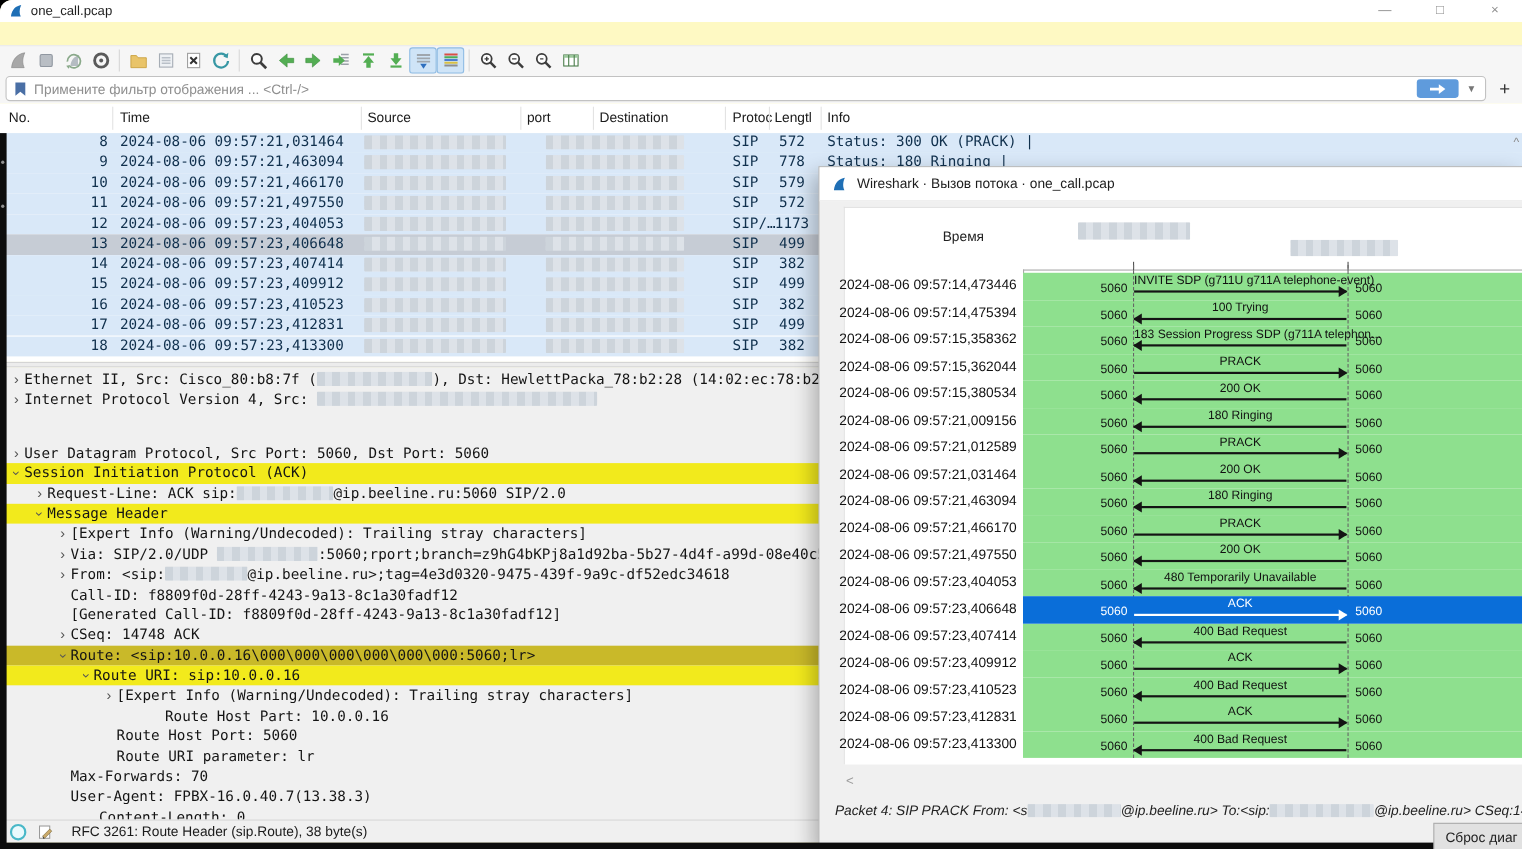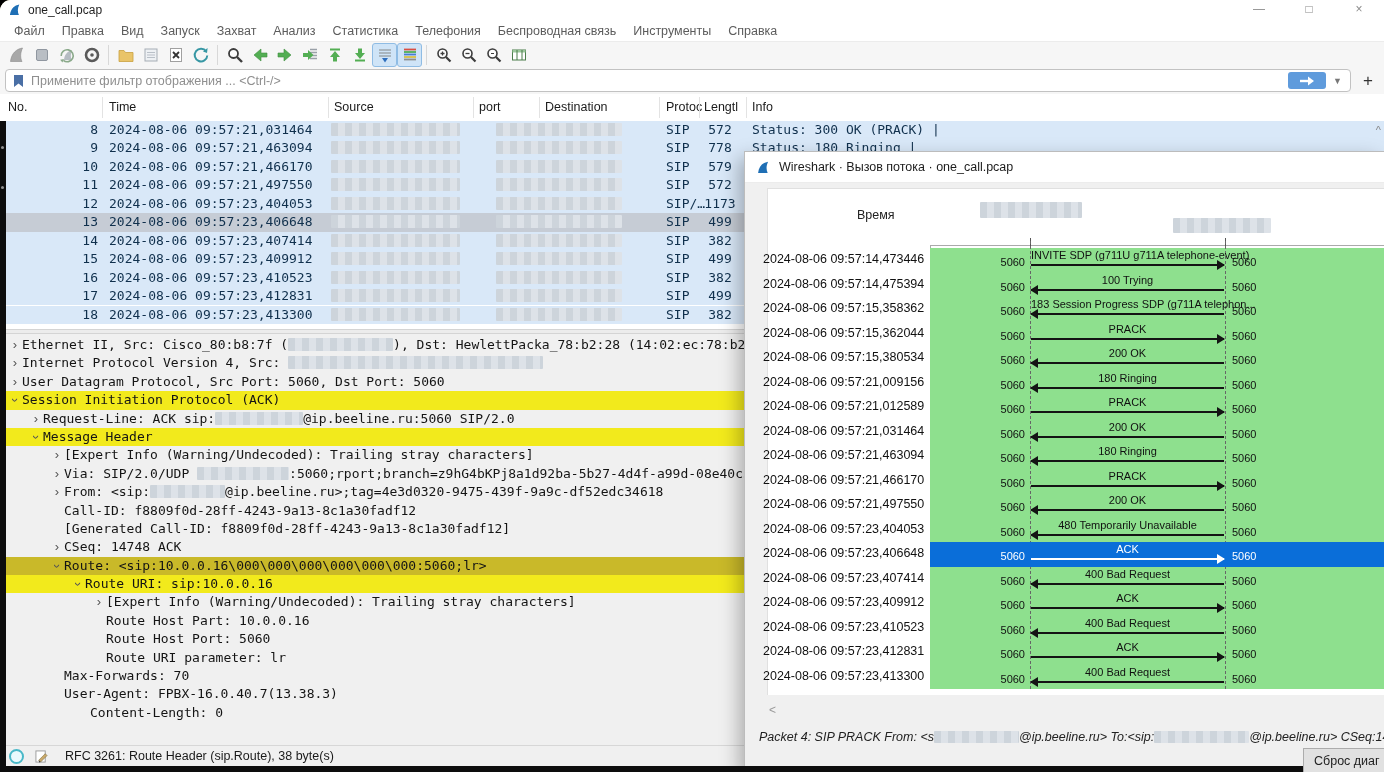--- a/index.html
+++ b/index.html
@@ -115,33 +115,20 @@
         </svg>
     </span>
     <span class="title-text">one_call.pcap</span>
     <div class="win-controls">
       <span class="wc">—</span>
       <span class="wc">□</span>
       <span class="wc">×</span>
     </div>
   </div>
 
-  <div class="menubar" id="menubar">
-      <span class="menu-item">Файл</span>
-      <span class="menu-item">Правка</span>
-      <span class="menu-item">Вид</span>
-      <span class="menu-item">Запуск</span>
-      <span class="menu-item">Захват</span>
-      <span class="menu-item">Анализ</span>
-      <span class="menu-item">Статистика</span>
-      <span class="menu-item">Телефония</span>
-      <span class="menu-item">Беспроводная связь</span>
-      <span class="menu-item">Инструменты</span>
-      <span class="menu-item">Справка</span>
-    </div>
 
   <div class="toolbar">
     <span class="tbtn">
         <svg width="18" height="18" viewBox="0 0 18 18">
           <path d="M2.5 15.5 C3.5 7 8.5 3 14.5 2 C12 7.5 12.3 12 14 15.5 Z" fill="#a8a8a8" stroke="#8a8a8a" stroke-width="0.6"></path>
         </svg>
       </span>
     <span class="tbtn">
         <svg width="18" height="18" viewBox="0 0 18 18">
           <rect x="3.5" y="3.5" width="11" height="11" rx="1.5" fill="#b9bec4" stroke="#9097a0"></rect>
@@ -403,34 +390,34 @@
         <span class="c-info"></span>
       </div>
     </div>
   <span class="pl-up">^</span>
 
   <div class="splitter"></div>
 
   <div class="details" id="details">
       <div class="dline" style="padding-left: 8px;"><span class="chev">›</span><span>Ethernet II, Src: Cisco_80:b8:7f (</span><span class="blur" style="width: 105px;"></span><span>), Dst: HewlettPacka_78:b2:28 (14:02:ec:78:b2:28)</span></div>
       <div class="dline" style="padding-left: 8px;"><span class="chev">›</span><span>Internet Protocol Version 4, Src: </span><span class="blur" style="width: 255px;"></span></div>
-      <div class="dline" style="padding-left: 8px;"><span class="chev">›</span><span>User Datagram Protocol, Src Port: 5060, Dst Port: 5060</span></div>
+      <div class="dline" style="padding-left: 8px; margin-top: 30px;"><span class="chev">›</span><span>User Datagram Protocol, Src Port: 5060, Dst Port: 5060</span></div>
       <div class="dline yellow" style="padding-left: 8px;"><span class="chev open">›</span><span>Session Initiation Protocol (ACK)</span></div>
       <div class="dline" style="padding-left: 29px;"><span class="chev">›</span><span>Request-Line: ACK sip:</span><span class="blur" style="width: 88px;"></span><span>@ip.beeline.ru:5060 SIP/2.0</span></div>
       <div class="dline yellow" style="padding-left: 29px;"><span class="chev open">›</span><span>Message Header</span></div>
       <div class="dline" style="padding-left: 50px;"><span class="chev">›</span><span>[Expert Info (Warning/Undecoded): Trailing stray characters]</span></div>
       <div class="dline" style="padding-left: 50px;"><span class="chev">›</span><span>Via: SIP/2.0/UDP </span><span class="blur" style="width: 92px;"></span><span>:5060;rport;branch=z9hG4bKPj8a1d92ba-5b27-4d4f-a99d-08e40c5d2743</span></div>
       <div class="dline" style="padding-left: 50px;"><span class="chev">›</span><span>From: &lt;sip:</span><span class="blur" style="width: 75px;"></span><span>@ip.beeline.ru&gt;;tag=4e3d0320-9475-439f-9a9c-df52edc34618</span></div>
       <div class="dline" style="padding-left: 50px;"><span class="chev">&nbsp;</span><span>Call-ID: f8809f0d-28ff-4243-9a13-8c1a30fadf12</span></div>
       <div class="dline" style="padding-left: 50px;"><span class="chev">&nbsp;</span><span>[Generated Call-ID: f8809f0d-28ff-4243-9a13-8c1a30fadf12]</span></div>
       <div class="dline" style="padding-left: 50px;"><span class="chev">›</span><span>CSeq: 14748 ACK</span></div>
       <div class="dline olive" style="padding-left: 50px;"><span class="chev open">›</span><span>Route: &lt;sip:10.0.0.16\000\000\000\000\000\000:5060;lr&gt;</span></div>
       <div class="dline yellow" style="padding-left: 71px;"><span class="chev open">›</span><span>Route URI: sip:10.0.0.16</span></div>
       <div class="dline" style="padding-left: 92px;"><span class="chev">›</span><span>[Expert Info (Warning/Undecoded): Trailing stray characters]</span></div>
-      <div class="dline" style="padding-left: 92px;"><span class="chev">&nbsp;</span><span>Route Host Part: 10.0.0.16</span></div>
+      <div class="dline" style="padding-left: 92px; margin-left: 44px;"><span class="chev">&nbsp;</span><span>Route Host Part: 10.0.0.16</span></div>
       <div class="dline" style="padding-left: 92px;"><span class="chev">&nbsp;</span><span>Route Host Port: 5060</span></div>
       <div class="dline" style="padding-left: 92px;"><span class="chev">&nbsp;</span><span>Route URI parameter: lr</span></div>
       <div class="dline" style="padding-left: 50px;"><span class="chev">&nbsp;</span><span>Max-Forwards: 70</span></div>
       <div class="dline" style="padding-left: 50px;"><span class="chev">&nbsp;</span><span>User-Agent: FPBX-16.0.40.7(13.38.3)</span></div>
       <div class="dline" style="padding-left: 76px;"><span class="chev">&nbsp;</span><span>Content-Length:  0</span></div>
     </div>
 
   <div class="statusbar">
     <span class="exp-circle"></span>
     <span class="pencil">

